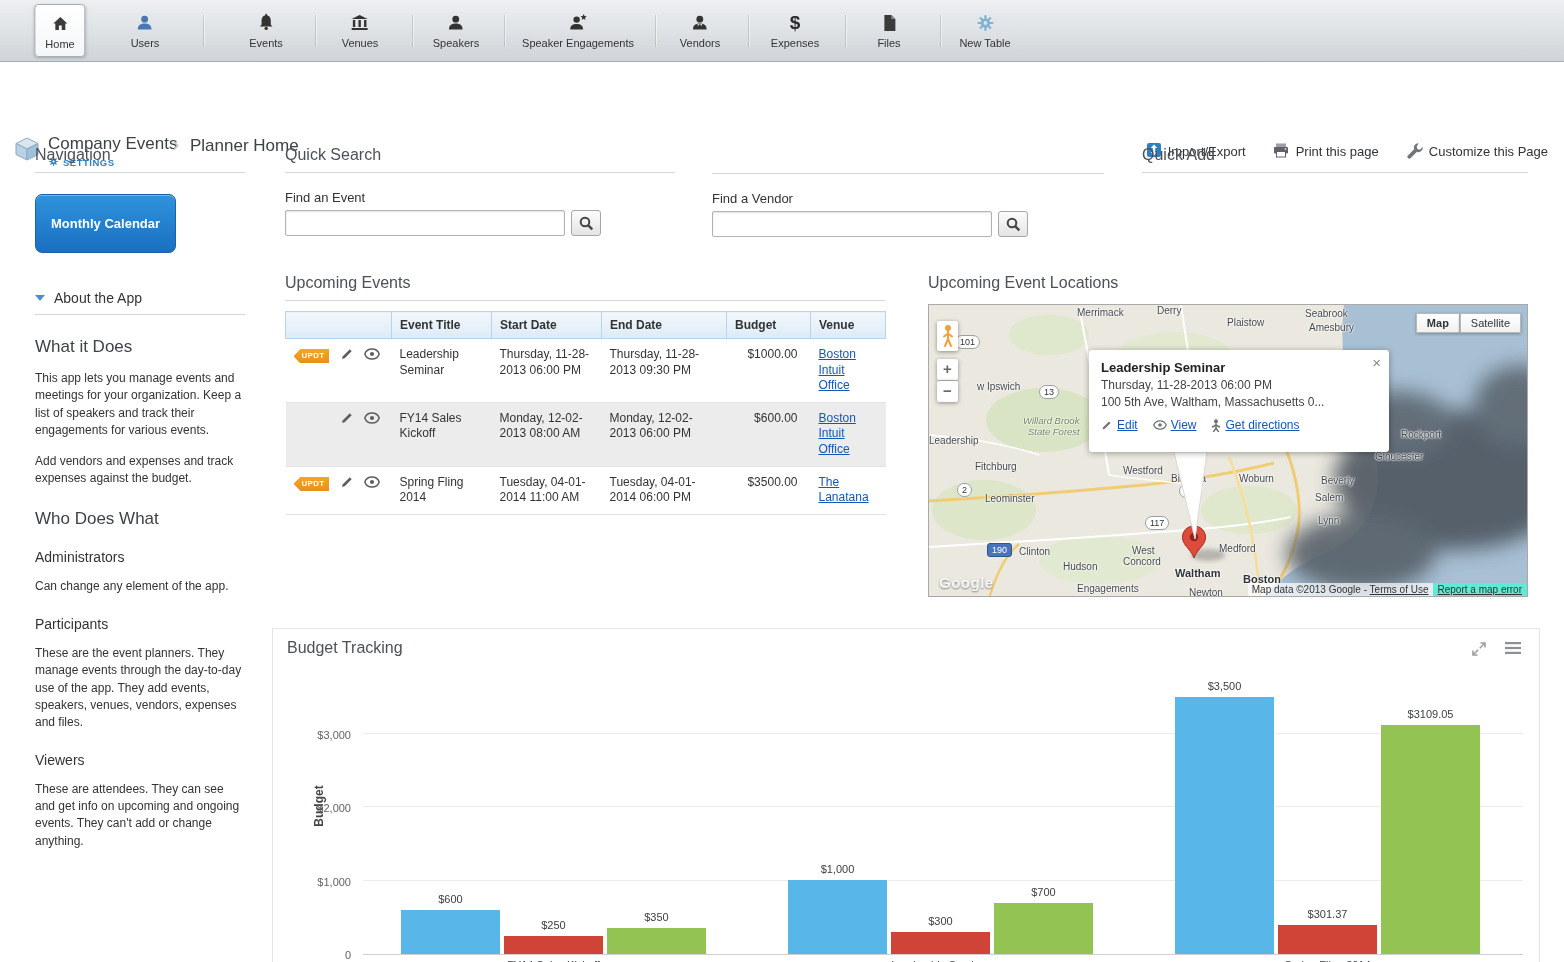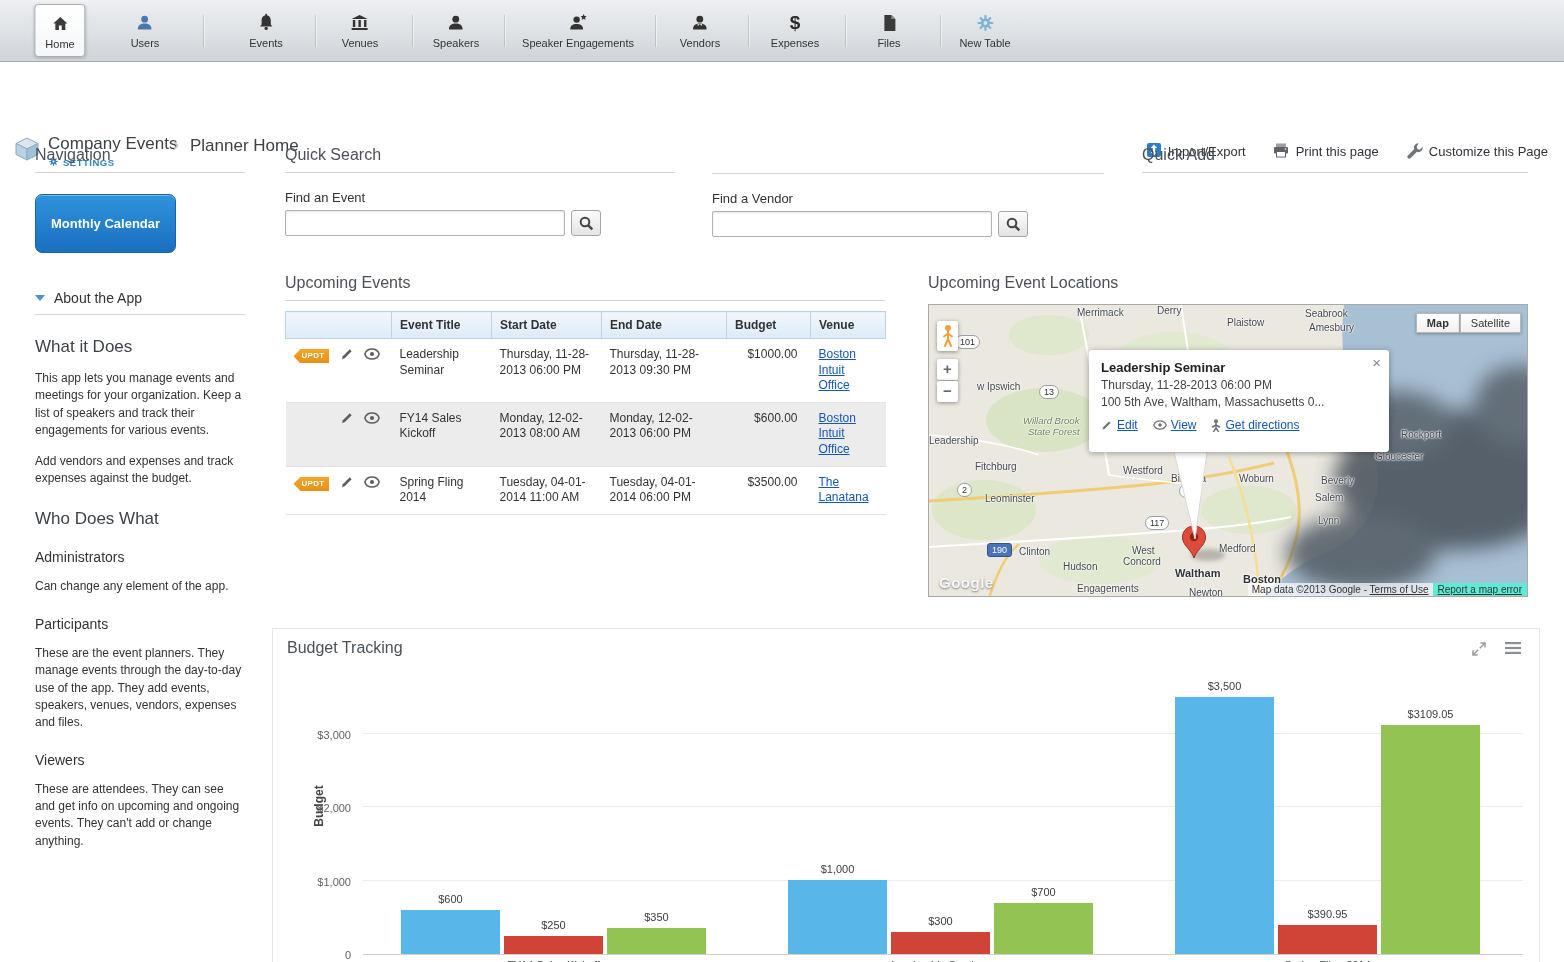--- a/index.html
+++ b/index.html
@@ -635,21 +635,21 @@
       <div class="barlabel" style="left: 17px; bottom: 49px;">$600</div>
       <div class="bar" style="left: 425px; width: 99px; height: 74px; background: rgb(88, 183, 232);"></div>
       <div class="barlabel" style="left: 404px; bottom: 79px;">$1,000</div>
       <div class="bar" style="left: 812px; width: 99px; height: 257px; background: rgb(88, 183, 232);"></div>
       <div class="barlabel" style="left: 791px; bottom: 262px;">$3,500</div>
       <div class="bar" style="left: 141px; width: 99px; height: 18px; background: rgb(207, 68, 55);"></div>
       <div class="barlabel" style="left: 120px; bottom: 23px;">$250</div>
       <div class="bar" style="left: 528px; width: 99px; height: 22px; background: rgb(207, 68, 55);"></div>
       <div class="barlabel" style="left: 507px; bottom: 27px;">$300</div>
       <div class="bar" style="left: 915px; width: 99px; height: 29px; background: rgb(207, 68, 55);"></div>
-      <div class="barlabel" style="left: 894px; bottom: 34px;">$390.95</div>
+      <div class="barlabel" style="left: 894px; bottom: 34px;">$301.37</div>
       <div class="bar" style="left: 244px; width: 99px; height: 26px; background: rgb(147, 195, 83);"></div>
       <div class="barlabel" style="left: 223px; bottom: 31px;">$350</div>
       <div class="bar" style="left: 631px; width: 99px; height: 51px; background: rgb(147, 195, 83);"></div>
       <div class="barlabel" style="left: 610px; bottom: 56px;">$700</div>
       <div class="bar" style="left: 1018px; width: 99px; height: 229px; background: rgb(147, 195, 83);"></div>
       <div class="barlabel" style="left: 997px; bottom: 234px;">$3109.05</div>
       <div class="catlabel" style="left: 38px;">FY14 Sales Kickoff</div>
       <div class="catlabel" style="left: 425px;">Leadership Seminar</div>
       <div class="catlabel" style="left: 812px;">Spring Fling 2014</div>
     </div>

